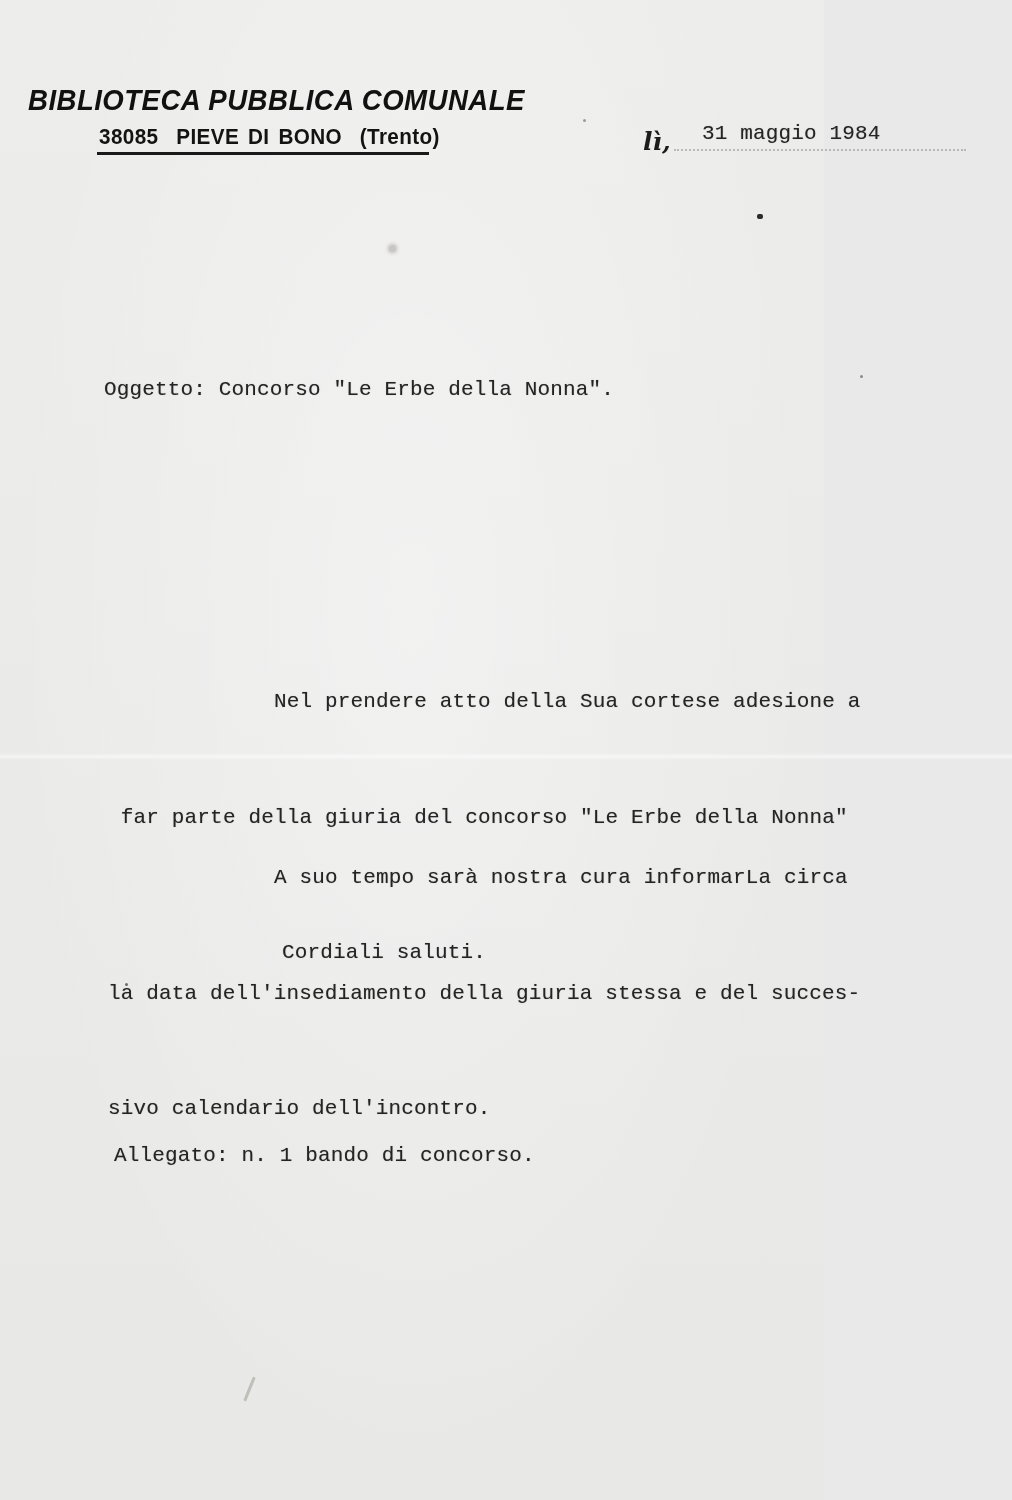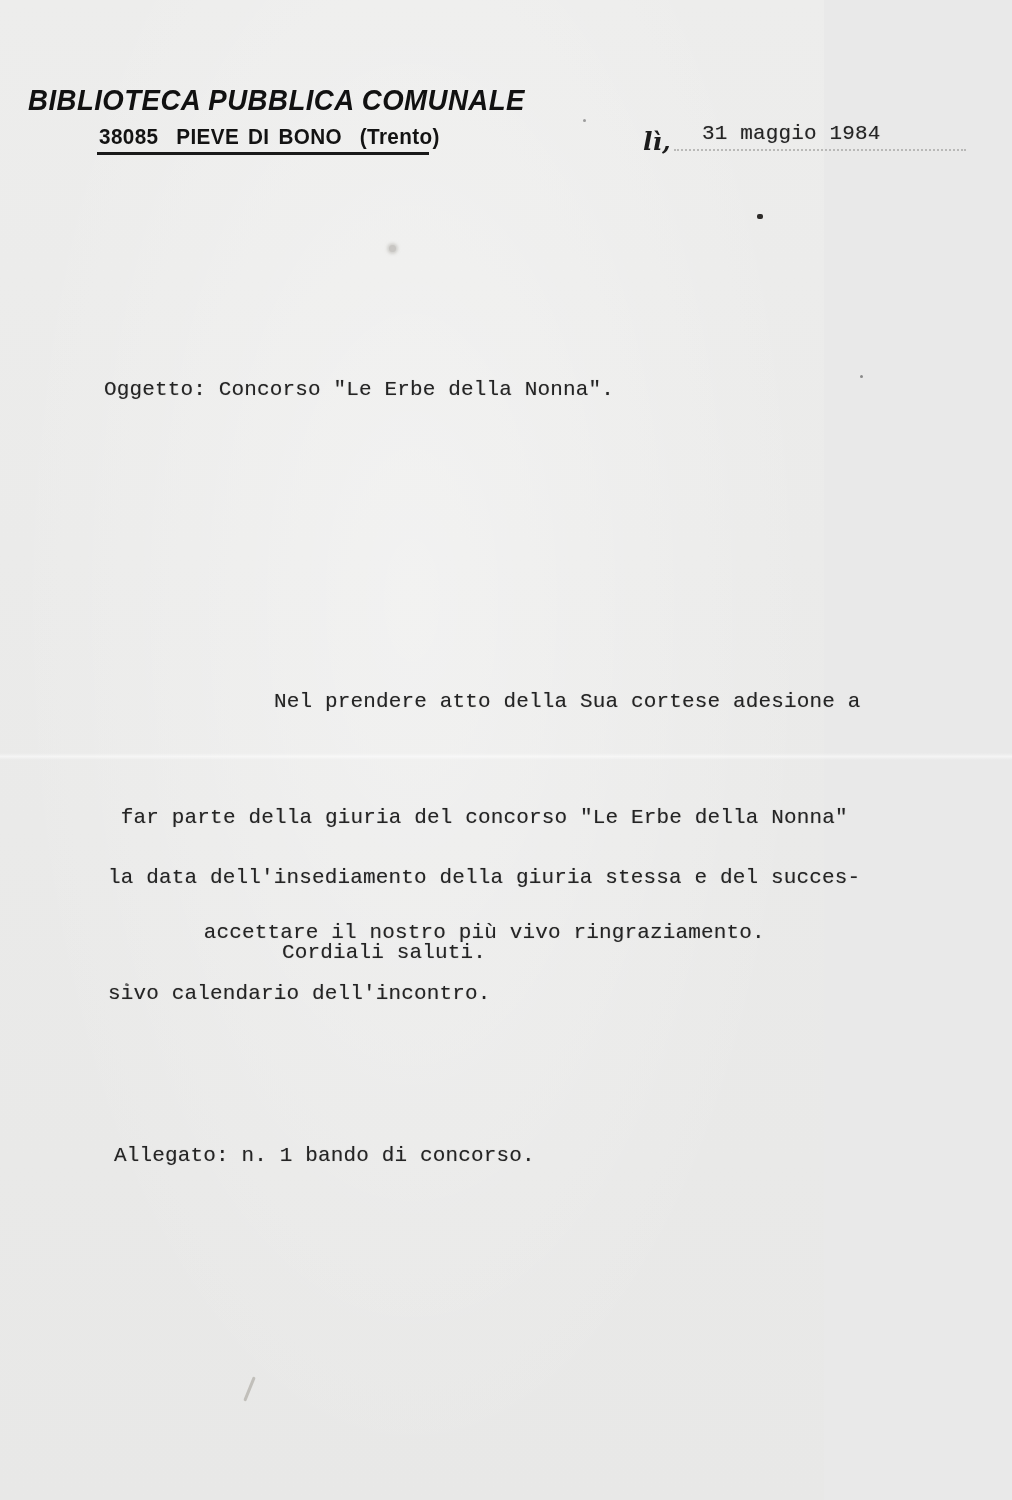--- a/index.html
+++ b/index.html
@@ -142,24 +142,24 @@
     <span class="li-preprinted">lì,</span>
     <span class="tw date-typed">31 maggio 1984</span>
     <div class="date-underline"></div>
   </div>
 
   <div class="tw subject">Oggetto: Concorso "Le Erbe della Nonna".</div>
 
   <div class="tw paragraph para-1">
     <div class="indent">Nel prendere atto della Sua cortese adesione a</div>
     <div>far parte della giuria del concorso "Le Erbe della Nonna"</div>
-    <div>accettare il nostro più vivo ringraziamento.</div>
   </div>
 
   <div class="tw paragraph para-2">
+    <div class="indent">A suo tempo sarà nostra cura informarLa circa</div>
     <div>la data dell'insediamento della giuria stessa e del succes-</div>
     <div>sivo calendario dell'incontro.</div>
   </div>
 
   <div class="tw closing">Cordiali saluti.</div>
 
   <div class="tw attachment">Allegato: n. 1 bando di concorso.</div>
 
   <div class="crease"></div>
   <div class="speck speck-1"></div>

